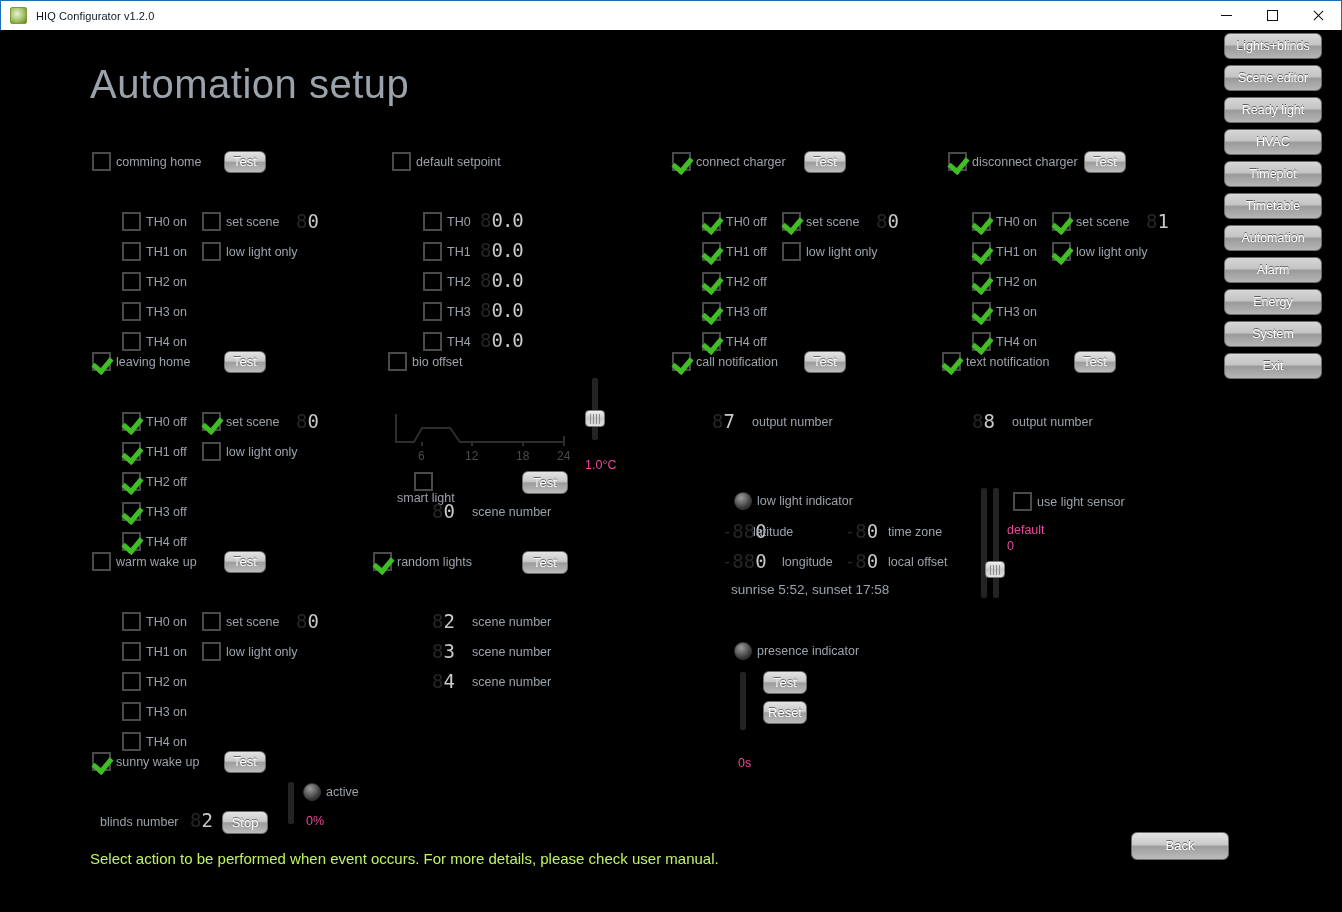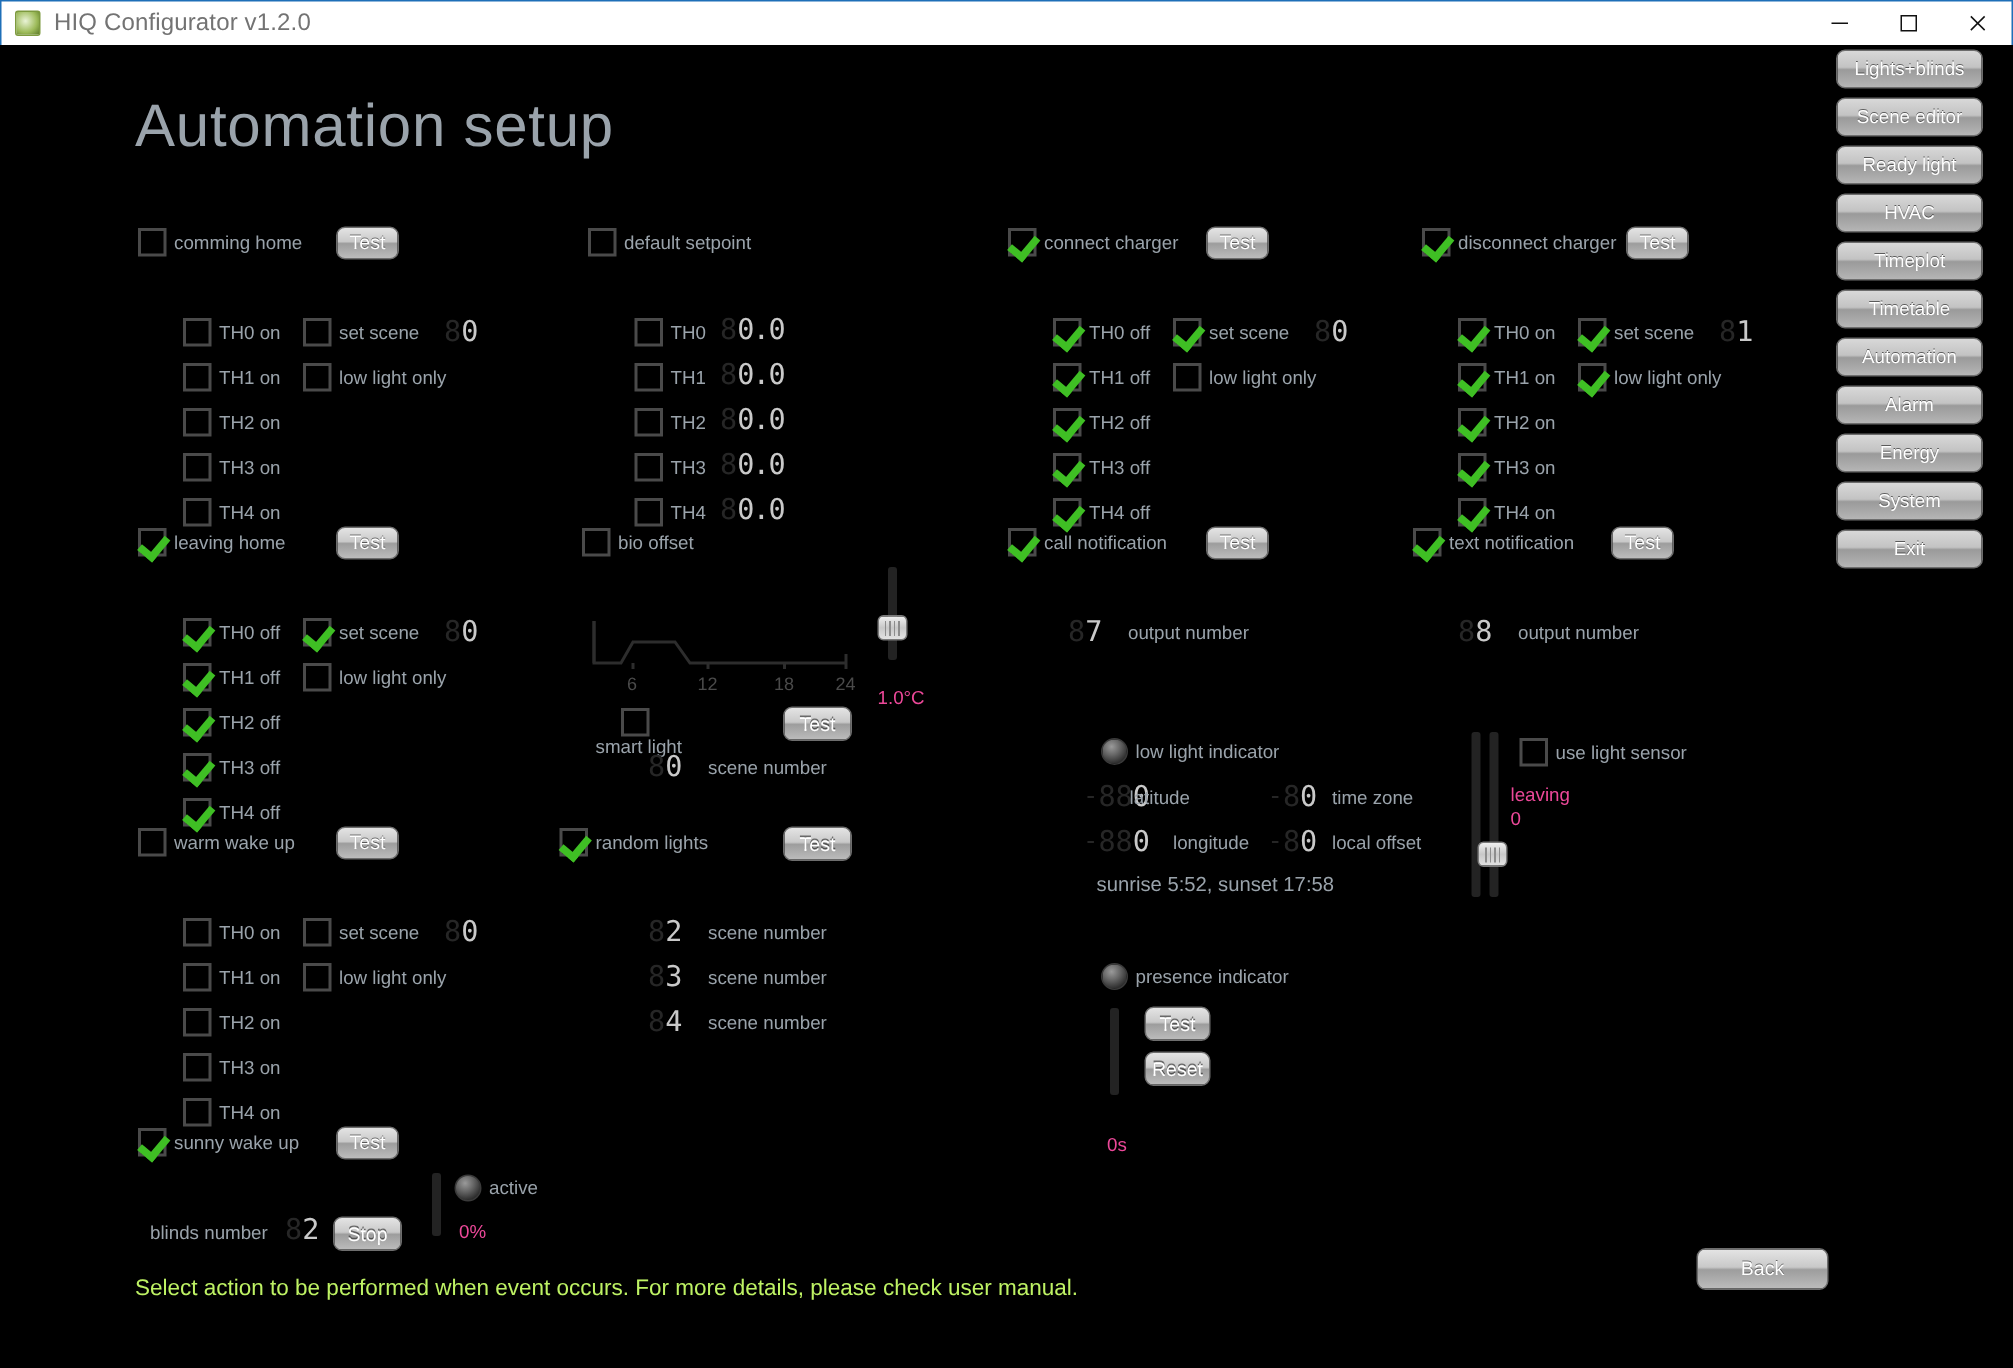--- a/index.html
+++ b/index.html
@@ -16,21 +16,21 @@
     position: absolute; left: 0; top: 0; width: 1342px; height: 30px;
     background: #ffffff; border-top: 1px solid #1e6fb8; border-left: 1px solid #1e6fb8;
     border-right: 1px solid #1e6fb8;
     display: flex; align-items: center;
   }
   .tb-icon {
     width: 17px; height: 17px; margin-left: 9px; margin-right: 9px;
     background: radial-gradient(circle at 40% 40%, #e9f3d6 0%, #9dbb5a 60%, #5d7a2a 100%);
     border: 1px solid #7d9a3e; border-radius: 2px;
   }
-  .tb-title { font-size: 16px; color: #737373; letter-spacing: .1px; }
+  .tb-title { font-size: 11px; color: #0f172a; letter-spacing: .1px; }
   .tb-ctrls { margin-left: auto; display: flex; height: 30px; }
   .tb-btn {
     width: 46px; height: 30px; display: flex; align-items: center; justify-content: center;
     color: #111; font-size: 13px;
   }
   .glyph-min { width: 11px; height: 1px; background: #111; }
   .glyph-max { width: 11px; height: 11px; border: 1px solid #111; }
   .glyph-close { position: relative; width: 12px; height: 12px; }
   .glyph-close:before, .glyph-close:after {
     content: ""; position: absolute; left: 0; top: 5px; width: 13px; height: 1px; background: #111;
@@ -89,21 +89,21 @@
     border-radius: 6px;
     background: linear-gradient(180deg, #e4e4e4 0%, #c9c9c9 45%, #9d9d9d 52%, #bcbcbc 100%);
     border: 1px solid #6d6d6d;
     color: #fff; font-size: 13px; text-align: center;
     text-shadow: 0 -1px 0 rgba(0,0,0,.5);
     cursor: pointer; white-space: nowrap;
   }
   .btn-test { width: 42px; height: 22px; line-height: 20px; }
   .btn-wide { width: 46px; height: 23px; line-height: 21px; }
   .btn-back {
-    position: absolute; left: 1131px; top: 802px; width: 88px; height: 28px;
+    position: absolute; left: 1131px; top: 802px; width: 98px; height: 28px;
     line-height: 26px; font-size: 13px; text-align: center;
   }
 
   
   .led {
     width: 18px; height: 18px; border-radius: 50%;
     background: radial-gradient(circle at 38% 30%, #9a9a9a 0%, #6a6a6a 35%, #2e2e2e 75%, #1a1a1a 100%);
     border: 1px solid #3a3a3a; flex: 0 0 auto;
   }
   .slider-knob {
@@ -533,21 +533,21 @@
 
     <span class="lbl" style="position:absolute;left:731px;top:552px;font-size:13.5px;">sunrise 5:52, sunset 17:58</span>
 
     <div class="bar-plain" style="left:981px;top:458px;height:110px;"></div>
     <div class="bar-plain" style="left:993px;top:458px;height:110px;"></div>
     <div class="slider-knob" style="position:absolute;left:985px;top:531px;"></div>
     <div class="cbrow" style="left:1013px;top:462px;">
       <div class="cb"></div>
       <span class="lbl cbl">use light sensor</span>
     </div>
-    <span class="lbl lbl-blue" style="position:absolute;left:1007px;top:493px;">leaving</span>
+    <span class="lbl lbl-blue" style="position:absolute;left:1007px;top:493px;">default</span>
     <span class="lbl lbl-blue" style="position:absolute;left:1007px;top:509px;">0</span>
 
     <div class="cbrow" style="left:734px;top:612px;">
       <div class="led"></div>
       <span class="lbl cbl">presence indicator</span>
     </div>
     <div class="bar-plain" style="left:740px;top:642px;height:58px;"></div>
     <div class="btn btn-wide" style="position:absolute;left:763px;top:641px;width:44px;">Test</div>
     <div class="btn btn-wide" style="position:absolute;left:763px;top:671px;width:44px;">Reset</div>
     <span class="lbl lbl-blue" style="position:absolute;left:738px;top:726px;">0s</span>

